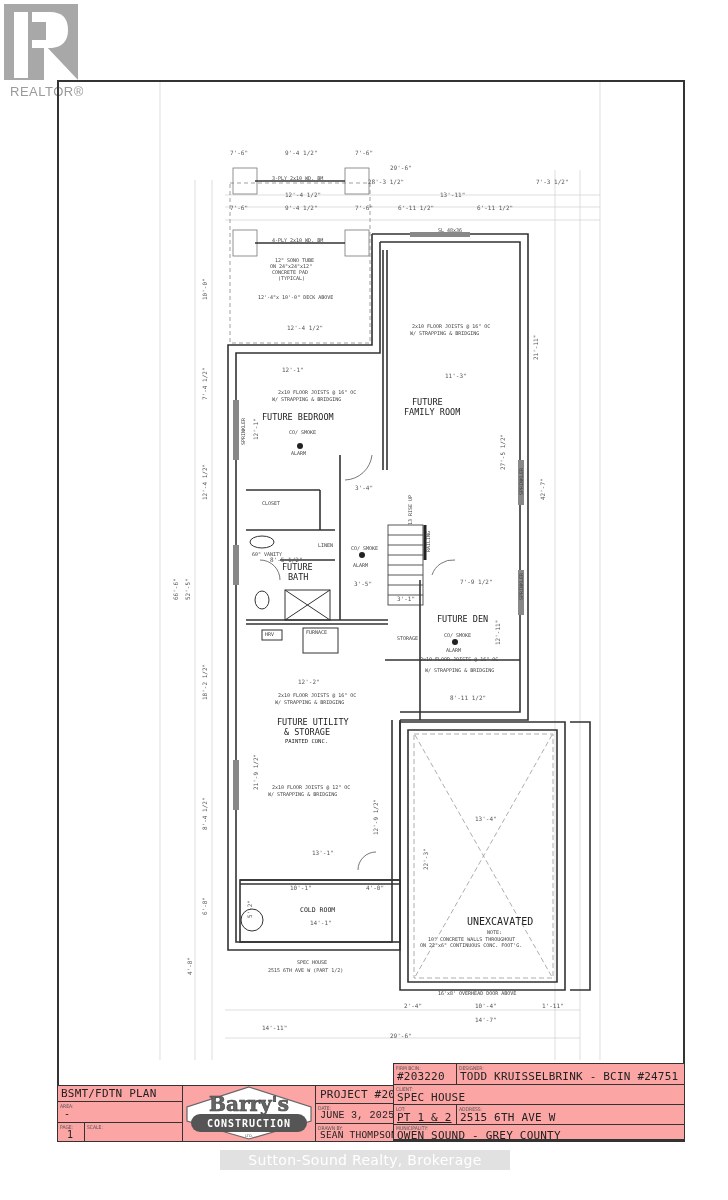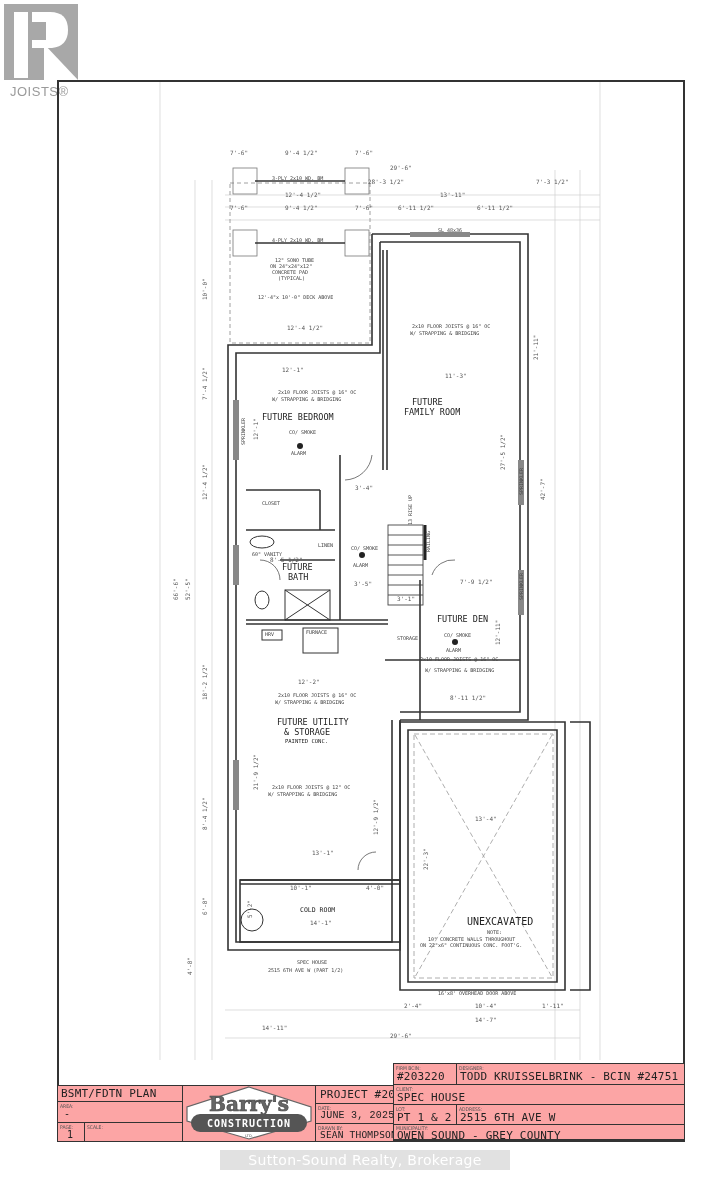--- a/index.html
+++ b/index.html
@@ -23,21 +23,21 @@
 
 <div class="realtor-logo">
   <div class="realtor-box">
     <svg width="74" height="76" viewBox="0 0 74 76">
       <rect x="10" y="8" width="14" height="66" fill="#fff"></rect>
       <path d="M28 8 H46 Q64 8 64 26 Q64 42 48 44 L28 44 Z" fill="#fff"></path>
       <path d="M40 40 L74 76 L40 76 Z" fill="#fff"></path>
       <rect x="28" y="18" width="14" height="18" fill="#a8a8a8"></rect>
     </svg>
   </div>
-  <div class="realtor-word">JOISTS®</div>
+  <div class="realtor-word">REALTOR®</div>
 </div>
 
 <div class="sheet"></div>
 
 <svg class="plan-svg" width="728" height="1200" viewBox="0 0 728 1200">
 
   <g stroke="#d0d0d0" stroke-width="0.7" fill="none">
     <line x1="160" y1="82" x2="160" y2="1060"></line>
     <line x1="195" y1="180" x2="195" y2="1060"></line>
     <line x1="212" y1="180" x2="212" y2="1060"></line>
@@ -296,21 +296,21 @@
 <div class="tb" style="left:456px; top:1063px; width:229px; height:22px;">
   <span class="tb-lbl" style="left:2px; top:1px;">DESIGNER:</span>
   <span class="tb-val" style="left:3px; top:6px; font-size:11px;">TODD KRUISSELBRINK - BCIN #24751</span>
 </div>
 <div class="tb" style="left:393px; top:1084px; width:292px; height:21px;">
   <span class="tb-lbl" style="left:2px; top:1px;">CLIENT:</span>
   <span class="tb-val" style="left:3px; top:6px; font-size:11px;">SPEC HOUSE</span>
 </div>
 <div class="tb" style="left:393px; top:1104px; width:64px; height:21px;">
   <span class="tb-lbl" style="left:2px; top:1px;">LOT:</span>
-  <span class="tb-val" style="left:3px; top:6px; font-size:11px;">PT 1 &amp; 2</span>
+  <span class="tb-val" style="left:3px; top:6px; font-size:11px;text-decoration:underline;">PT 1 &amp; 2</span>
 </div>
 <div class="tb" style="left:456px; top:1104px; width:229px; height:24px;">
   <span class="tb-lbl" style="left:2px; top:1px;">ADDRESS:</span>
   <span class="tb-val" style="left:3px; top:6px; font-size:11px;">2515 6TH AVE W</span>
 </div>
 <div class="tb" style="left:393px; top:1124px; width:292px; height:16px;">
   <span class="tb-lbl" style="left:2px; top:0px;">MUNICIPALITY:</span>
   <span class="tb-val" style="left:3px; top:4px; font-size:11px;">OWEN SOUND - GREY COUNTY</span>
 </div>
 

